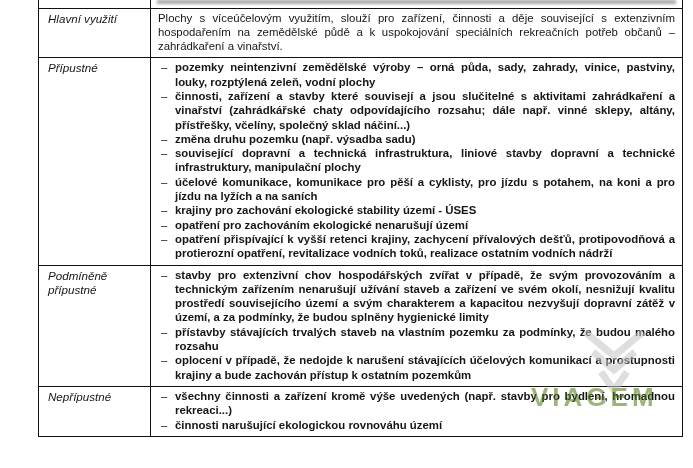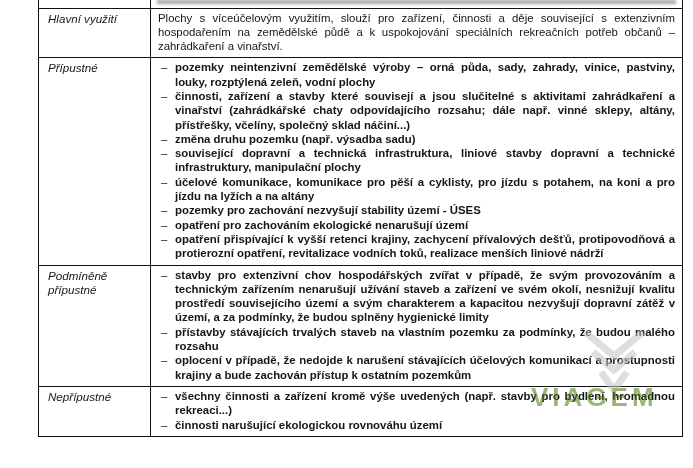--- a/index.html
+++ b/index.html
@@ -112,33 +112,33 @@
       <div class="bullet-item">
         <span class="bullet-dash">–</span>
         <span class="bullet-text">změna druhu pozemku (např. výsadba sadu)</span>
       </div>
       <div class="bullet-item">
         <span class="bullet-dash">–</span>
         <span class="bullet-text">související dopravní a technická infrastruktura, liniové stavby dopravní a technické infrastruktury, manipulační plochy</span>
       </div>
       <div class="bullet-item">
         <span class="bullet-dash">–</span>
-        <span class="bullet-text">účelové komunikace, komunikace pro pěší a cyklisty, pro jízdu s potahem, na koni a pro jízdu na lyžích a na altány</span>
+        <span class="bullet-text">účelové komunikace, komunikace pro pěší a cyklisty, pro jízdu s potahem, na koni a pro jízdu na lyžích a na saních</span>
       </div>
       <div class="bullet-item">
         <span class="bullet-dash">–</span>
-        <span class="bullet-text">pozemky pro zachování nezvyšují stability území - ÚSES</span>
+        <span class="bullet-text">krajiny pro zachování ekologické stability území - ÚSES</span>
       </div>
       <div class="bullet-item">
         <span class="bullet-dash">–</span>
         <span class="bullet-text">opatření pro zachováním ekologické nenarušují území</span>
       </div>
       <div class="bullet-item">
         <span class="bullet-dash">–</span>
-        <span class="bullet-text">opatření přispívající k vyšší retenci krajiny, zachycení přívalových dešťů, protipovodňová a protierozní opatření, revitalizace vodních toků, realizace menších liniové nádrží</span>
+        <span class="bullet-text">opatření přispívající k vyšší retenci krajiny, zachycení přívalových dešťů, protipovodňová a protierozní opatření, revitalizace vodních toků, realizace ostatním vodních nádrží</span>
       </div>
     </td>
   </tr>
 
   <tr>
     <td class="label-cell">Podmíněně přípustné</td>
     <td class="body-cell">
       <div class="bullet-item">
         <span class="bullet-dash">–</span>
         <span class="bullet-text">stavby pro extenzivní chov hospodářských zvířat v případě, že svým provozováním a technickým zařízením nenarušují užívání staveb a zařízení ve svém okolí, nesnižují kvalitu prostředí souvisejícího území a svým charakterem a kapacitou nezvyšují dopravní zátěž v území, a za podmínky, že budou splněny hygienické limity</span>

